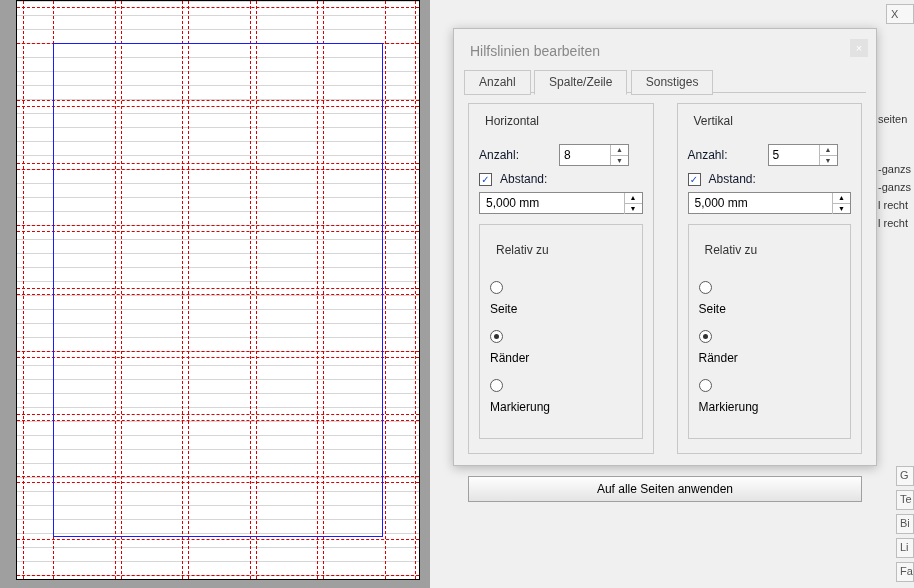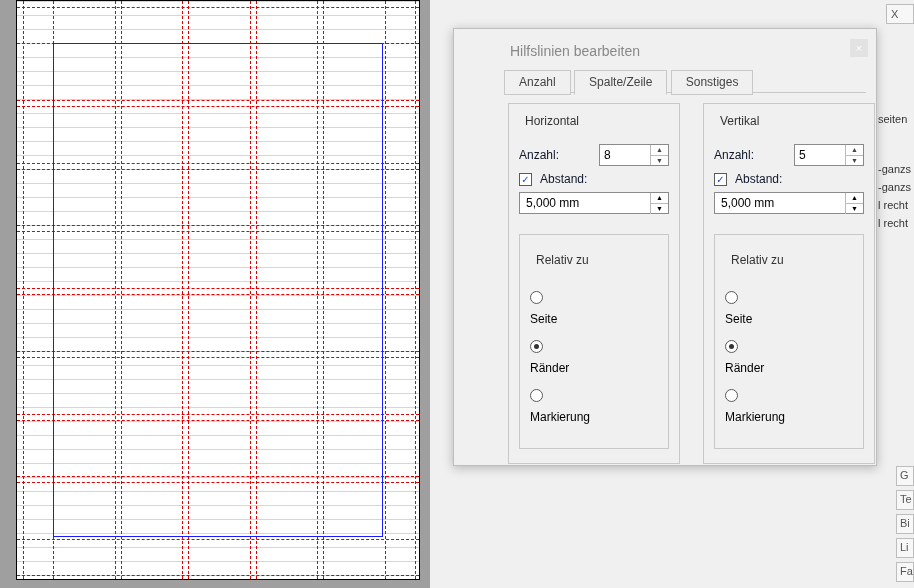--- a/index.html
+++ b/index.html
@@ -22,21 +22,20 @@
   
   #guides { position: absolute; inset: 0; }
   .gv { position: absolute; top: 0; bottom: 0; border-left: 1px dashed #d00; }
   .gh { position: absolute; left: 0; right: 0; border-top: 1px dashed #d00; }
 
   
   #dialog {
     position: absolute; left: 453px; top: 28px; width: 424px; height: 438px;
     background: #f0f0f0; border: 1px solid #bdbdbd;
     box-shadow: 0 2px 10px rgba(0,0,0,.25);
-    padding-left: 40px;
   }
   #dlg-title { padding: 14px 16px 10px; color: #888; font-size: 14px; }
   #dlg-close {
     position: absolute; right: 8px; top: 10px; width: 18px; height: 18px;
     background: #e2e2e2; color: #fff; text-align: center; line-height: 18px; cursor: pointer;
     font-size: 11px;
   }
 
   
   #tabs { position: relative; margin: 0 10px; border-bottom: 1px solid #c8c8c8; height: 24px; }
@@ -67,21 +66,21 @@
   .spin .btns div:first-child { border-bottom: 1px solid #bbb; }
 
   .combo {
     display: flex; border: 1px solid #8a8a8a; background: #fff; height: 22px; width: 100%; align-items: center;
   }
   .combo span { flex: 1; padding: 3px 6px; }
 
   .chk { width: 13px; height: 13px; border: 1px solid #5a5a5a; background: #fff; display: inline-flex; align-items: center; justify-content: center; font-size: 10px; color: #1a4fd0; cursor: pointer; }
 
   .inner-group {
-    border: 1px solid #c8c8c8; margin-top: 20px; padding: 18px 10px 10px;
+    border: 1px solid #c8c8c8; margin-top: 10px; padding: 18px 10px 10px;
   }
   .inner-group .group-label { margin-top: -26px; }
 
   .radio-row { display: flex; align-items: flex-start; gap: 8px; margin: 14px 0; cursor: pointer; flex-direction: column; }
   .radio {
     width: 13px; height: 13px; border: 1px solid #5a5a5a; border-radius: 50%; background: #fff;
     display: inline-flex; align-items: center; justify-content: center;
   }
   .radio.checked::after { content: ""; width: 5px; height: 5px; border-radius: 50%; background: #333; }
 
@@ -236,20 +235,21 @@
           <div class="radio-row">
             <span class="radio"></span>
             <span>Markierung</span>
           </div>
         </div>
       </fieldset>
 
     </div>
   </div>
 
+  <button id="apply-btn">Auf alle Seiten anwenden</button>
 </div>
 
 <div id="right-strip">
   <div class="rs-tab" style="margin-top:4px">X</div>
 </div>
 <div id="rs-list">
   <div style="margin-bottom:32px">seiten</div>
   <div>-ganzs</div>
   <div>-ganzs</div>
   <div>l recht</div>

